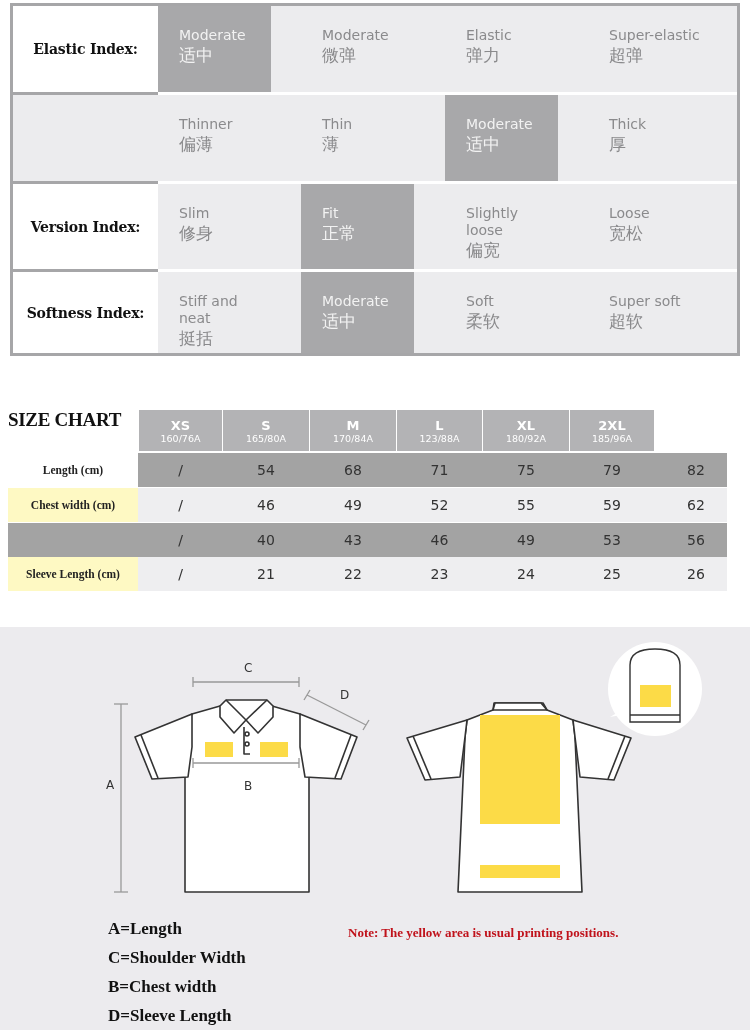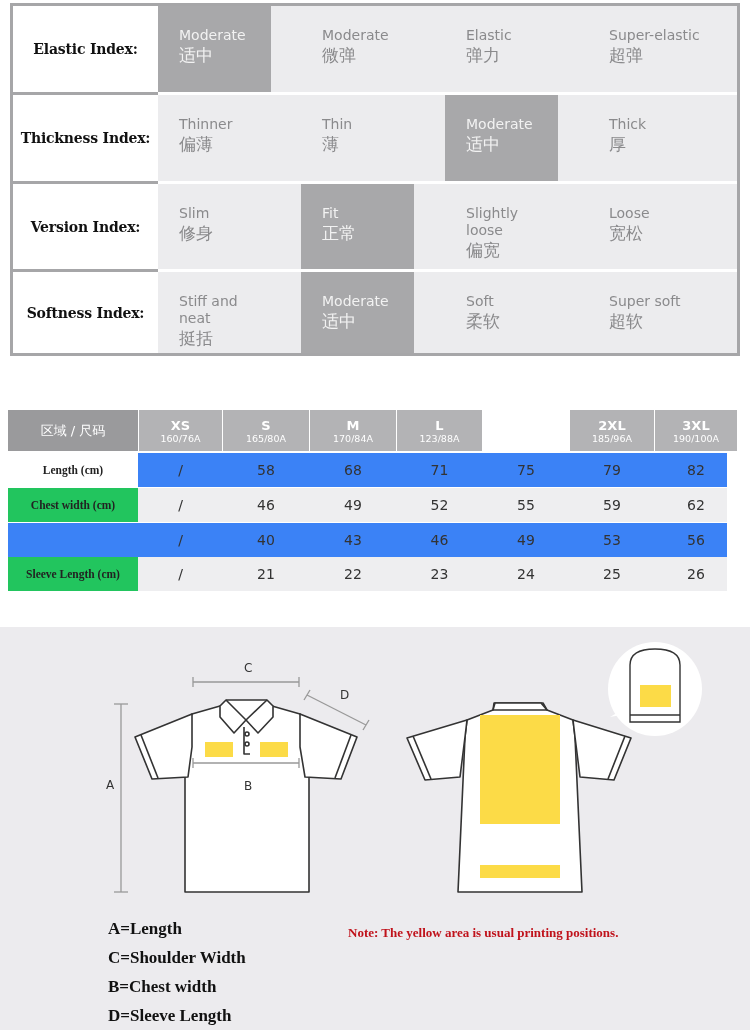--- a/index.html
+++ b/index.html
@@ -23,24 +23,24 @@
 
   
   .size-title { position:absolute; left:8px; top:364px; font-family:"Liberation Serif","DejaVu Serif", serif; font-weight:bold; font-size:19px; color:#111; letter-spacing:-0.3px;margin-top:45px; }
   .sc-grid { position:absolute; left:8px; top:410px; width:733px; height:181px; }
   .sc-hcell { position:absolute; top:0; height:41px; background:#b3b3b5; color:#fff; text-align:center; box-sizing:border-box; }
   .sc-hcell.first { background:#9a9a9c; }
   .sc-hcell .sz { font-weight:bold; font-size:13px; line-height:15px; padding-top:8px; font-family:"DejaVu Sans", sans-serif; }
   .sc-hcell .std { font-size:9.5px; line-height:12px; font-family:"DejaVu Sans", sans-serif; }
   .sc-hcell .region { font-size:13px; line-height:41px; }
   .sc-row { position:absolute; left:0; width:719px; height:34px; }
-  .sc-row.odd { background:#3b82f6; }
+  .sc-row.odd { background:#a3a3a3; }
   .sc-row.even { background:#eeeef0; }
   .sc-rlabel { position:absolute; left:0; top:0; width:130px; height:100%; display:flex; align-items:center; justify-content:center; font-family:"Liberation Serif","DejaVu Serif", serif; font-weight:bold; font-size:11.5px; color:#222; white-space:nowrap; }
-  .sc-row.even .sc-rlabel { background:#22c55e; }
+  .sc-row.even .sc-rlabel { background:#fef9c3; }
   .sc-row.odd .sc-rlabel { background:#ffffff; }
   .sc-val { position:absolute; top:0; height:100%; display:flex; align-items:center; justify-content:center; font-size:14px; color:#333; font-family:"DejaVu Sans", sans-serif; }
 
   
   .diagram { position:absolute; left:0; top:627px; width:750px; height:403px; background:#ecebee; }
   .diagram svg { position:absolute; left:0; top:0; }
   .legend { position:absolute; left:108px; top:918px; font-family:"Liberation Serif","DejaVu Serif", serif; font-weight:bold; font-size:17px; color:#111; }
   .legend div { height:29px; line-height:22px; }
   .note { position:absolute; left:348px; top:918px; width:360px; font-family:"Liberation Serif","DejaVu Serif", serif; font-weight:bold; font-size:13px; color:#c0121b; line-height:29px; }
   .dim-label { font-family:"DejaVu Sans", sans-serif; font-size:12px; fill:#333; }
@@ -66,21 +66,20 @@
       </div>
     <div class="index-cell c3">
         <div class="en">Super-elastic</div>
         <div class="zh">超弹</div>
       </div>
   </div>
 
   <div class="index-row r1">
     <div class="sep"></div>
       <div class="sep-w"></div>
-    <div class="index-label">Thickness Index:</div>
     <div class="index-cell c1">
         <div class="en">Thin</div>
         <div class="zh">薄</div>
       </div>
     <div class="index-cell c0">
         <div class="en">Thinner</div>
         <div class="zh">偏薄</div>
       </div>
     <div class="index-cell c2 sel">
         <div class="en">Moderate</div>
@@ -134,52 +133,49 @@
         <div class="en">Super soft</div>
         <div class="zh">超软</div>
       </div>
   </div>
 </div>
 
 <div class="size-title">SIZE CHART</div>
 
 <div class="sc-grid">
 
-  <div class="sc-hcell first" style="left:0;width:130px;">
-      <div class="region">区域 / 尺码</div>
-    </div>
   <div class="sc-hcell" style="left:131px;width:83px;">
       <div class="sz">XS</div>
       <div class="std">160/76A</div>
     </div>
   <div class="sc-hcell" style="left:215px;width:86px;">
       <div class="sz">S</div>
       <div class="std">165/80A</div>
     </div>
   <div class="sc-hcell" style="left:302px;width:86px;">
       <div class="sz">M</div>
       <div class="std">170/84A</div>
     </div>
   <div class="sc-hcell" style="left:389px;width:85px;">
       <div class="sz">L</div>
       <div class="std">123/88A</div>
     </div>
+  <div class="sc-hcell" style="left:475px;width:86px;">
+      <div class="sz">XL</div>
+      <div class="std">180/92A</div>
+    </div>
   <div class="sc-hcell" style="left:562px;width:84px;">
       <div class="sz">2XL</div>
       <div class="std">185/96A</div>
     </div>
-  <div class="sc-hcell" style="left:647px;width:82px;">
-      <div class="sz">3XL</div>
-      <div class="std">190/100A</div>
-    </div>
 
   <div class="sc-row odd" style="top:43px;">
     <div class="sc-rlabel">Length (cm)</div>
     <div class="sc-val" style="left:131px;width:83px;">/</div>
-    <div class="sc-val" style="left:215px;width:86px;">58</div>
+    <div class="sc-val" style="left:215px;width:86px;">54</div>
     <div class="sc-val" style="left:302px;width:86px;">68</div>
     <div class="sc-val" style="left:389px;width:85px;">71</div>
     <div class="sc-val" style="left:475px;width:86px;">75</div>
     <div class="sc-val" style="left:562px;width:84px;">79</div>
     <div class="sc-val" style="left:647px;width:82px;">82</div>
   </div>
   <div class="sc-row even" style="top:78px;">
     <div class="sc-rlabel">Chest width (cm)</div>
     <div class="sc-val" style="left:131px;width:83px;">/</div>
     <div class="sc-val" style="left:215px;width:86px;">46</div>

